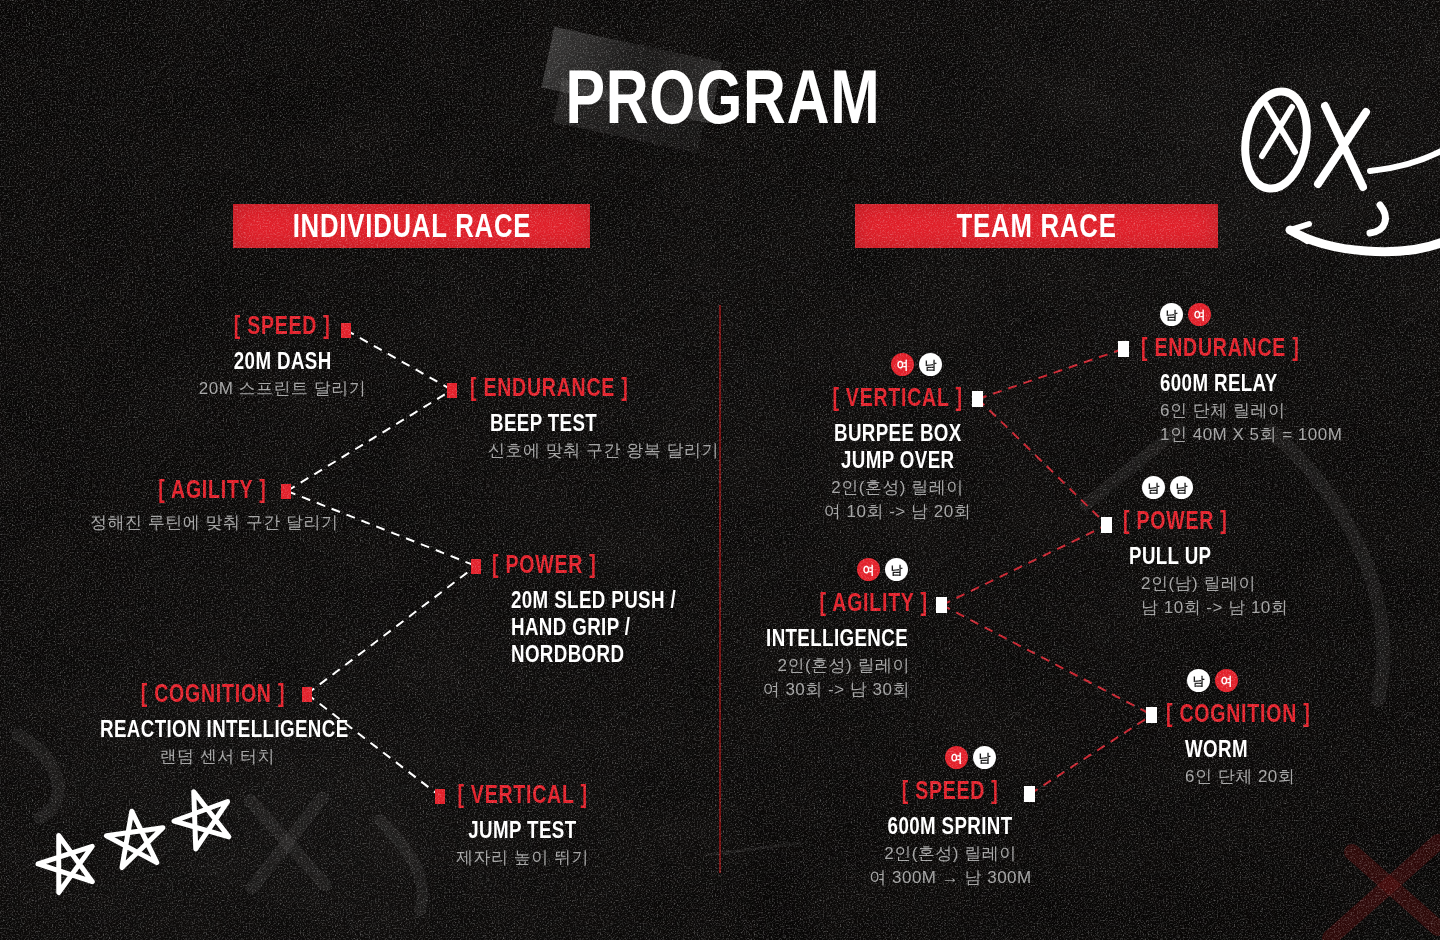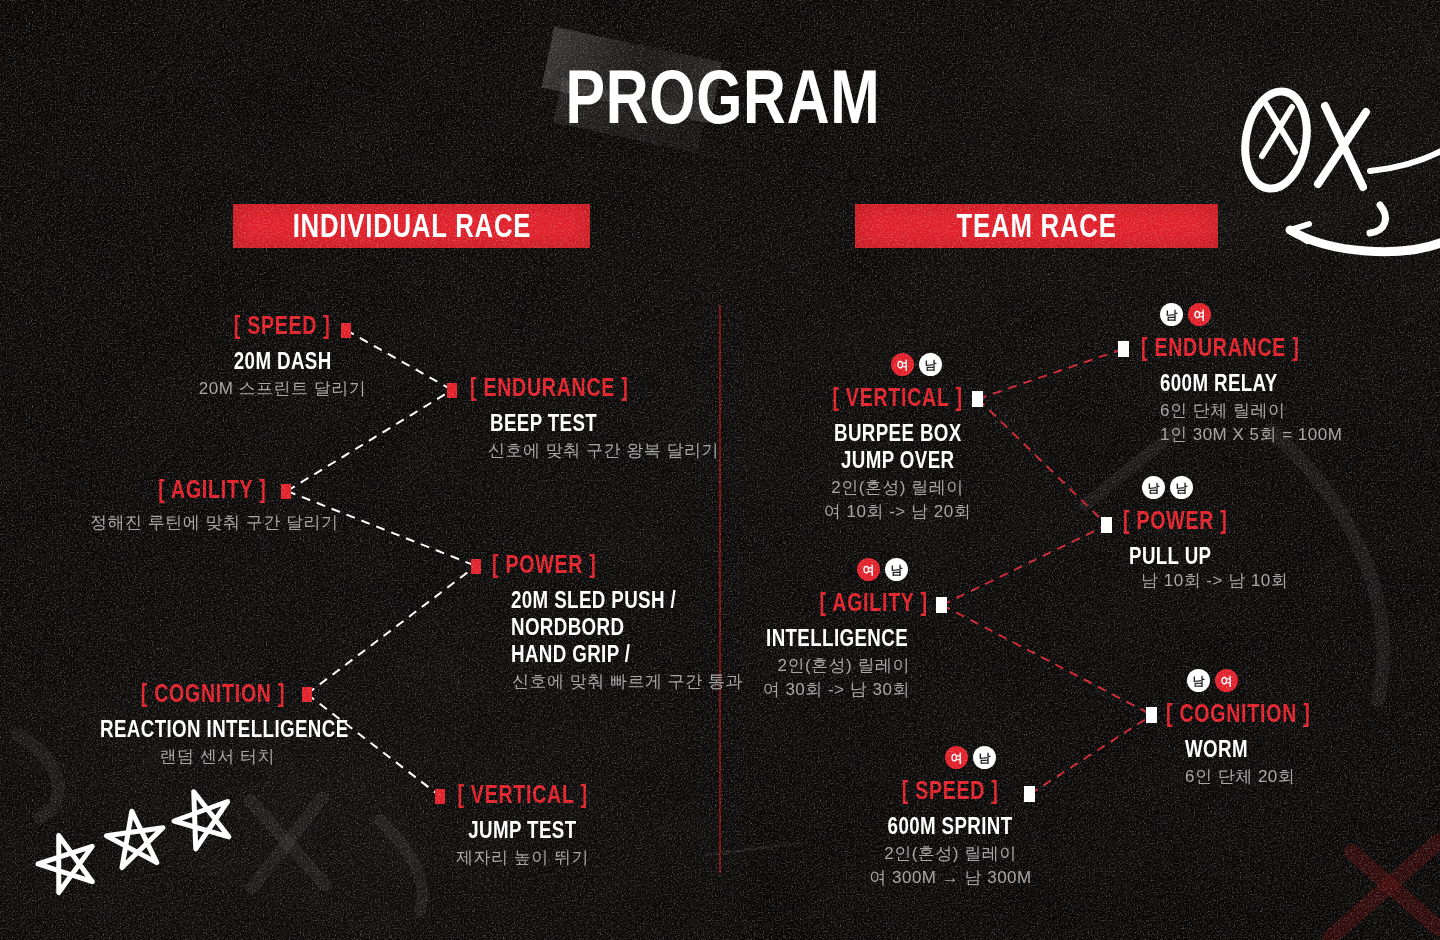--- a/index.html
+++ b/index.html
@@ -165,23 +165,22 @@
   </div>
 
   <div class="item al-c" style="left:90px;top:474px;width:245px">
     <div class="cat"><span class="sx">[ AGILITY ]</span></div>
     <div class="desc gap">정해진 루틴에 맞춰 구간 달리기</div>
   </div>
 
   <div class="item al-l" style="left:492px;top:549px;width:260px">
     <div class="cat"><span class="sx">[ POWER ]</span></div>
     <div class="t1" style="margin-left:19px"><span class="sx">20M SLED PUSH /</span></div>
+    <div class="t1" style="margin-left:19px"><span class="sx">HAND GRIP /</span></div>
     <div class="t1" style="margin-left:19px"><span class="sx">NORDBORD</span></div>
-    <div class="t1" style="margin-left:19px"><span class="sx">HAND GRIP /</span></div>
-    <div class="desc gap" style="margin-left:20px">신호에 맞춰 빠르게 구간 통과</div>
   </div>
 
   <div class="item al-r" style="left:30px;top:678px;width:255px">
     <div class="cat"><span class="sx">[ COGNITION ]</span></div>
     <div class="t1"><span class="sx">REACTION INTELLIGENCE</span></div>
     <div class="desc gap" style="margin-right:10px">랜덤 센서 터치</div>
   </div>
 
   <div class="item al-c" style="left:400px;top:779px;width:245px">
     <div class="cat"><span class="sx">[ VERTICAL ]</span></div>
@@ -202,30 +201,31 @@
   </div>
 
   <div class="item al-l" style="left:1141px;top:303px;width:260px">
     <div class="badges" style="margin-left:19px">
       <span class="badge badge-m">남</span>
       <span class="badge badge-f">여</span>
     </div>
     <div class="cat"><span class="sx">[ ENDURANCE ]</span></div>
     <div class="t1 mt" style="margin-left:19px"><span class="sx">600M RELAY</span></div>
     <div class="desc gap" style="margin-left:19px">6인 단체 릴레이</div>
-    <div class="desc" style="margin-left:19px">1인 30M X 5회 = 100M</div>
+    <div class="desc" style="margin-left:19px">1인 40M X 5회 = 100M</div>
   </div>
 
   <div class="item al-l" style="left:1123px;top:476px;width:250px">
     <div class="badges" style="margin-left:19px">
       <span class="badge badge-m">남</span>
       <span class="badge badge-m">남</span>
     </div>
     <div class="cat"><span class="sx">[ POWER ]</span></div>
     <div class="t1 mt" style="margin-left:6px"><span class="sx">PULL UP</span></div>
+    <div class="desc gap" style="margin-left:18px">2인(남) 릴레이</div>
     <div class="desc" style="margin-left:18px">남 10회 -&gt; 남 10회</div>
   </div>
 
   <div class="item al-r" style="left:683px;top:558px;width:245px">
     <div class="badges" style="margin-right:20px">
       <span class="badge badge-f">여</span>
       <span class="badge badge-m">남</span>
     </div>
     <div class="cat"><span class="sx">[ AGILITY ]</span></div>
     <div class="t1" style="margin-right:20px"><span class="sx">INTELLIGENCE</span></div>

